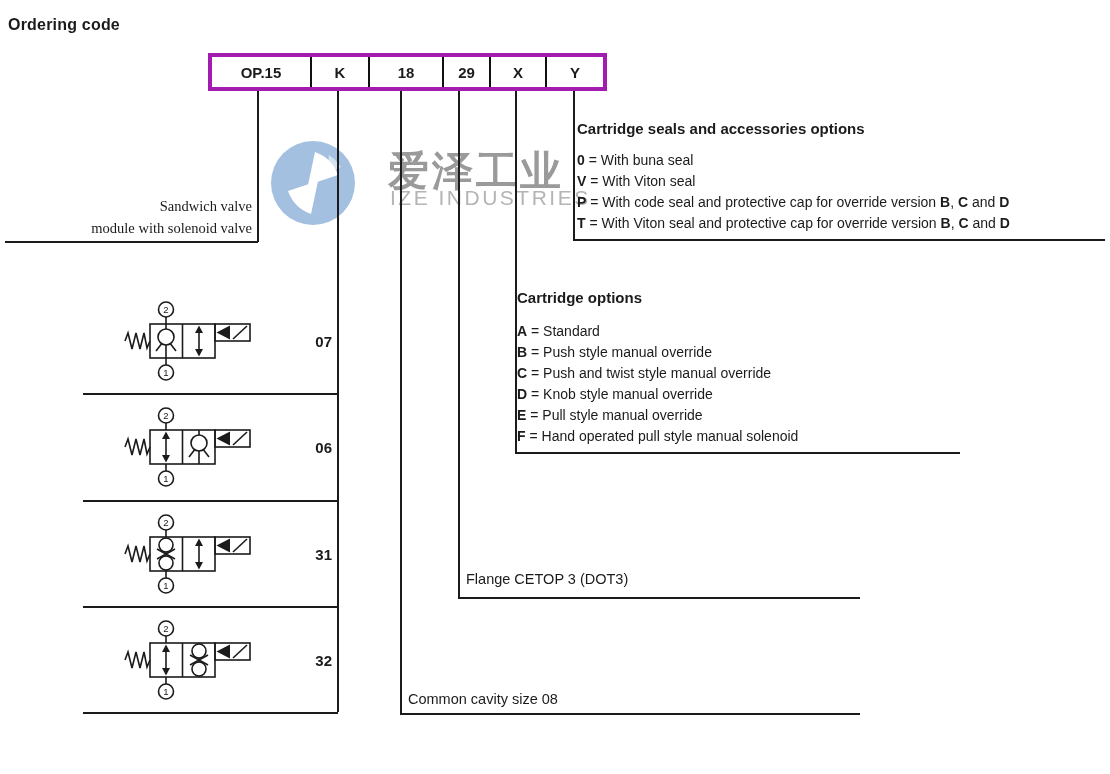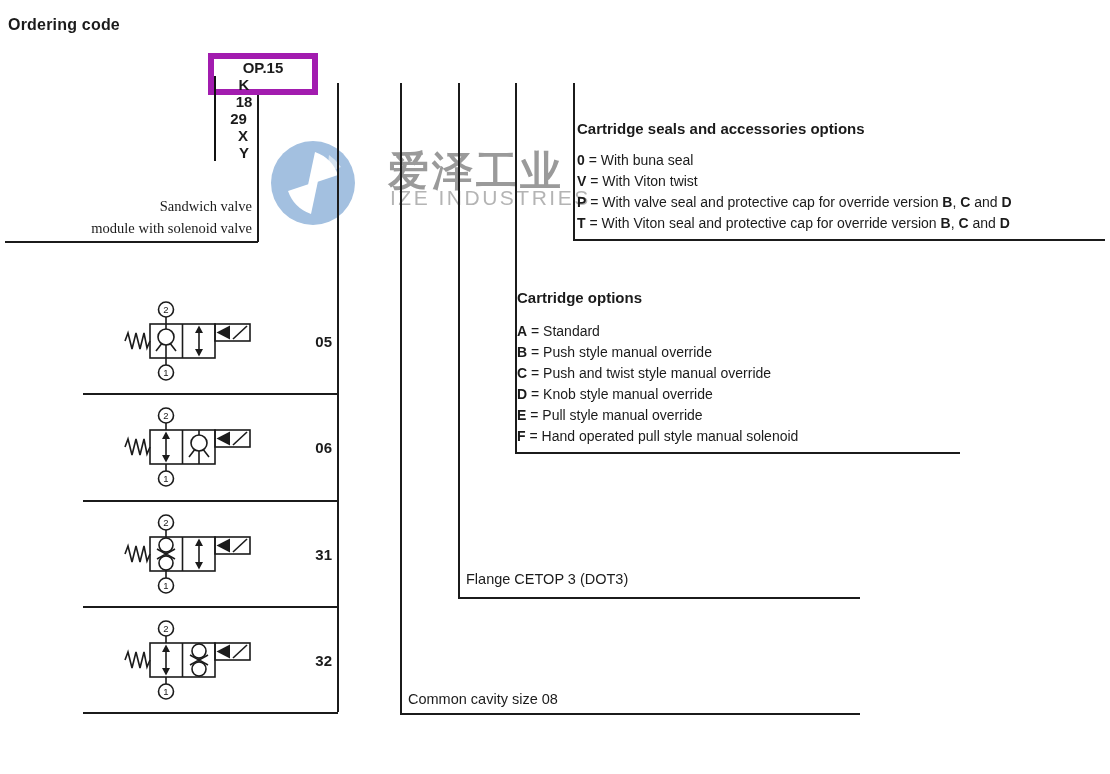--- a/index.html
+++ b/index.html
@@ -4,26 +4,26 @@
 <style>
   html,body{margin:0;padding:0;background:#fff;}
   #canvas{
     position:relative;width:1110px;height:774px;background:#fff;overflow:hidden;
     font-family:"Liberation Sans","DejaVu Sans",sans-serif;color:#1b1b1b;
   }
   .abs{position:absolute;}
   
   #page-title{left:8px;top:16px;font-size:16px;font-weight:bold;letter-spacing:.2px;}
   
-  #code-row{left:208px;top:53px;height:30px;display:flex;border:6px solid #a21caf;background:#fff;z-index:3;flex-direction:column;}
+  #code-row{left:208px;top:53px;height:30px;display:flex;border:4px solid #a21caf;background:#fff;z-index:3;}
   .code-cell{display:flex;align-items:center;justify-content:center;font-weight:bold;font-size:15px;box-sizing:border-box;}
   .code-cell + .code-cell{border-left:2px solid #111;}
   .code-cell:nth-child(1){width:98px;}
   .code-cell:nth-child(2){width:58px;}
-  .code-cell:nth-child(3){width:58px;}
+  .code-cell:nth-child(3){width:74px;}
   .code-cell:nth-child(4){width:47px;}
   .code-cell:nth-child(5){width:56px;}
   .code-cell:nth-child(6){width:58px;}
   
   .vline{width:1.5px;background:#1b1b1b;z-index:2;}
   .hline{height:1.5px;background:#1b1b1b;z-index:2;}
   
   #sandwich-label{left:40px;top:196px;width:212px;text-align:right;font-size:14.5px;line-height:21.5px;z-index:3;font-family:Liberation Serif, serif;}
   
   .sec-title{font-size:15px;font-weight:bold;white-space:nowrap;}
@@ -90,22 +90,22 @@
 
   <div id="sandwich-label" class="abs">
     <div>Sandwich valve</div>
     <div>module with solenoid valve</div>
   </div>
 
   <div id="seals-section" class="abs">
     <div class="sec-title">Cartridge seals and accessories options</div>
     <div>
         <div class="opt-line"><span class="b">0</span><span> = With buna seal</span></div>
-        <div class="opt-line"><span class="b">V</span><span> = With Viton twist</span></div>
-        <div class="opt-line"><span class="b">P</span><span> = With valve seal and protective cap for override version </span><span class="b">B</span><span>, </span><span class="b">C</span><span> and </span><span class="b">D</span></div>
+        <div class="opt-line"><span class="b">V</span><span> = With Viton seal</span></div>
+        <div class="opt-line"><span class="b">P</span><span> = With code seal and protective cap for override version </span><span class="b">B</span><span>, </span><span class="b">C</span><span> and </span><span class="b">D</span></div>
         <div class="opt-line"><span class="b">T</span><span> = With Viton seal and protective cap for override version </span><span class="b">B</span><span>, </span><span class="b">C</span><span> and </span><span class="b">D</span></div>
       </div>
   </div>
 
   <div id="options-section" class="abs">
     <div class="sec-title">Cartridge options</div>
     <div>
         <div class="opt-line"><span class="b">A</span><span> = Standard</span></div>
         <div class="opt-line"><span class="b">B</span><span> = Push style manual override</span></div>
         <div class="opt-line"><span class="b">C</span><span> = Push and twist style manual override</span></div>
@@ -135,21 +135,21 @@
             <line x1="83" y1="70" x2="83" y2="77"></line>
     <circle cx="83" cy="21.5" r="7.5" fill="#fff"></circle>
             <circle cx="83" cy="84.5" r="7.5" fill="#fff"></circle>
     <rect x="132" y="36" width="35" height="17"></rect>
     <polygon points="147,37.5 147,51.5 133.5,44.5" fill="#1b1b1b" stroke="none"></polygon>
     <line x1="150" y1="51" x2="164" y2="38"></line>
   </g>
   <text x="83" y="24.8" font-size="9.5" text-anchor="middle" fill="#1b1b1b">2</text>
   <text x="83" y="87.8" font-size="9.5" text-anchor="middle" fill="#1b1b1b">1</text>
   </svg>
-        <div class="valve-code">05</div>
+        <div class="valve-code">07</div>
       </div>
       <div class="valve-row" style="top: 394px;">
         <svg class="valve-svg" width="255" height="106" viewBox="0 0 255 106">
   <g stroke="#1b1b1b" stroke-width="1.6" fill="none">
     <polyline points="42,53 45,45 49,61 53,45 57,61 61,45 64,60 67,53"></polyline>
     <rect x="67" y="36" width="65" height="34"></rect>
     <line x1="99.5" y1="36" x2="99.5" y2="70"></line>
     <line x1="83" y1="40" x2="83" y2="66"></line>
             <polygon points="79,45 83,37.5 87,45" fill="#1b1b1b" stroke="none"></polygon>
             <polygon points="79,61 83,68.5 87,61" fill="#1b1b1b" stroke="none"></polygon>

